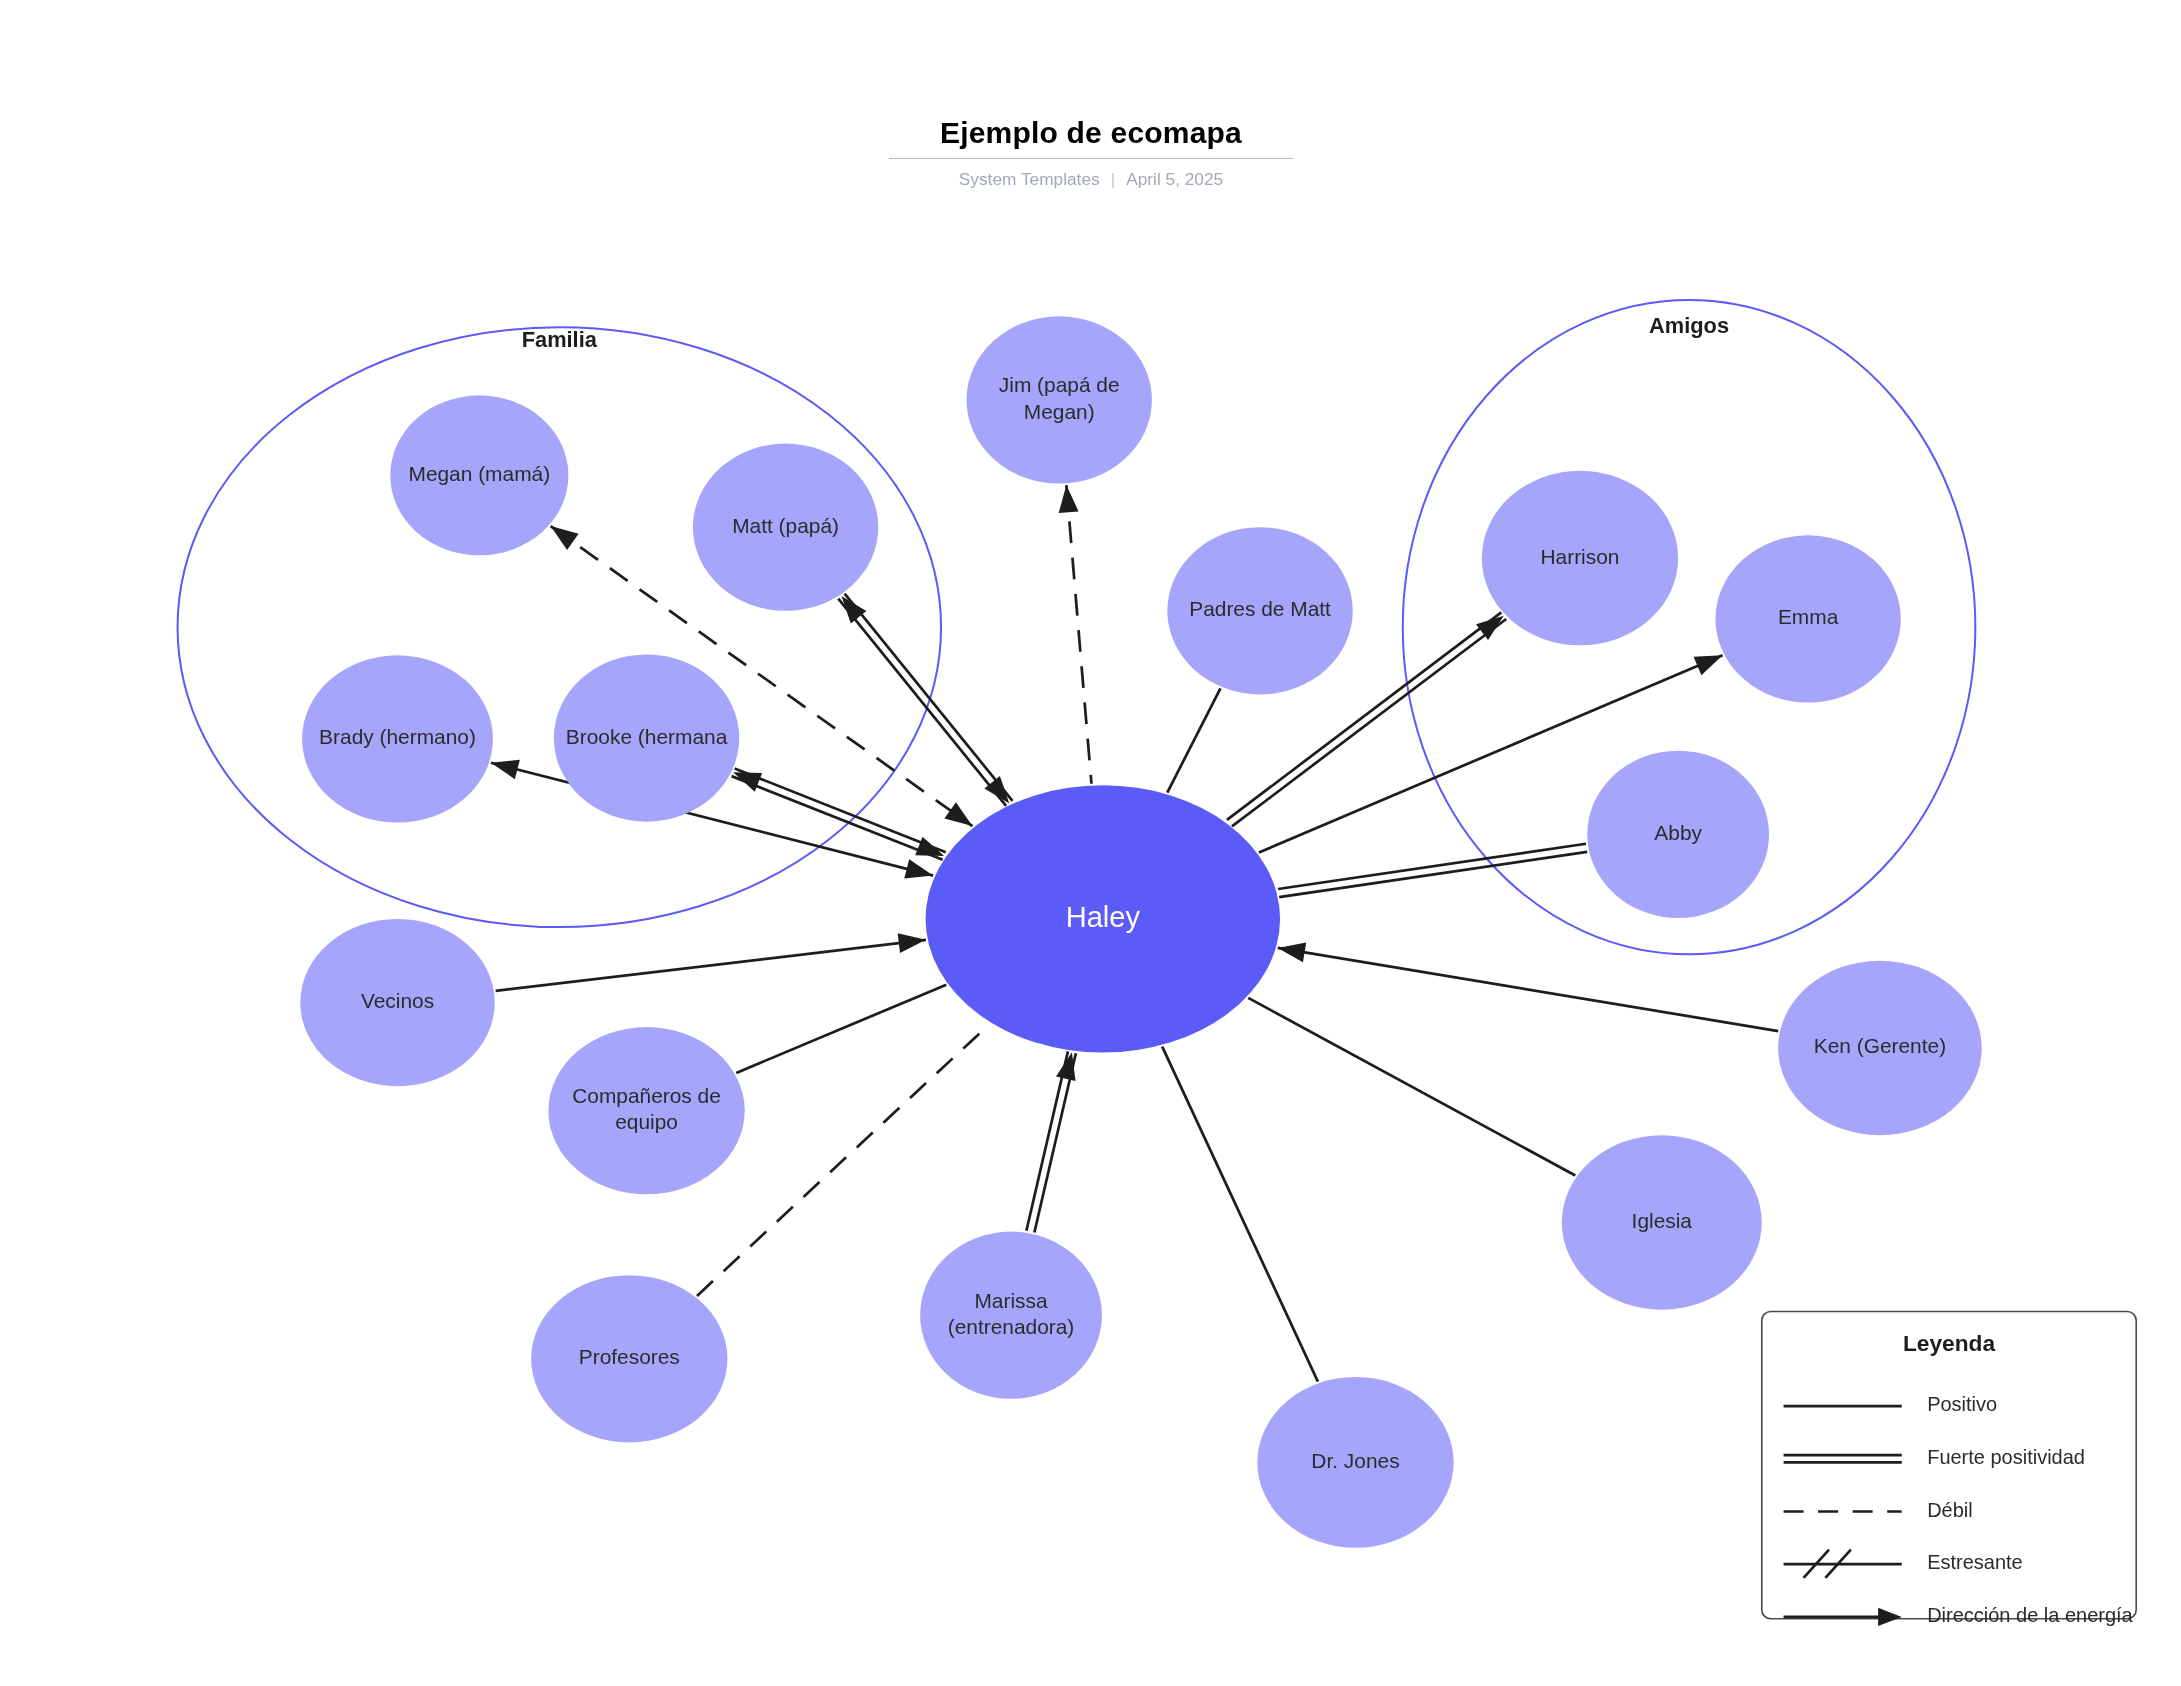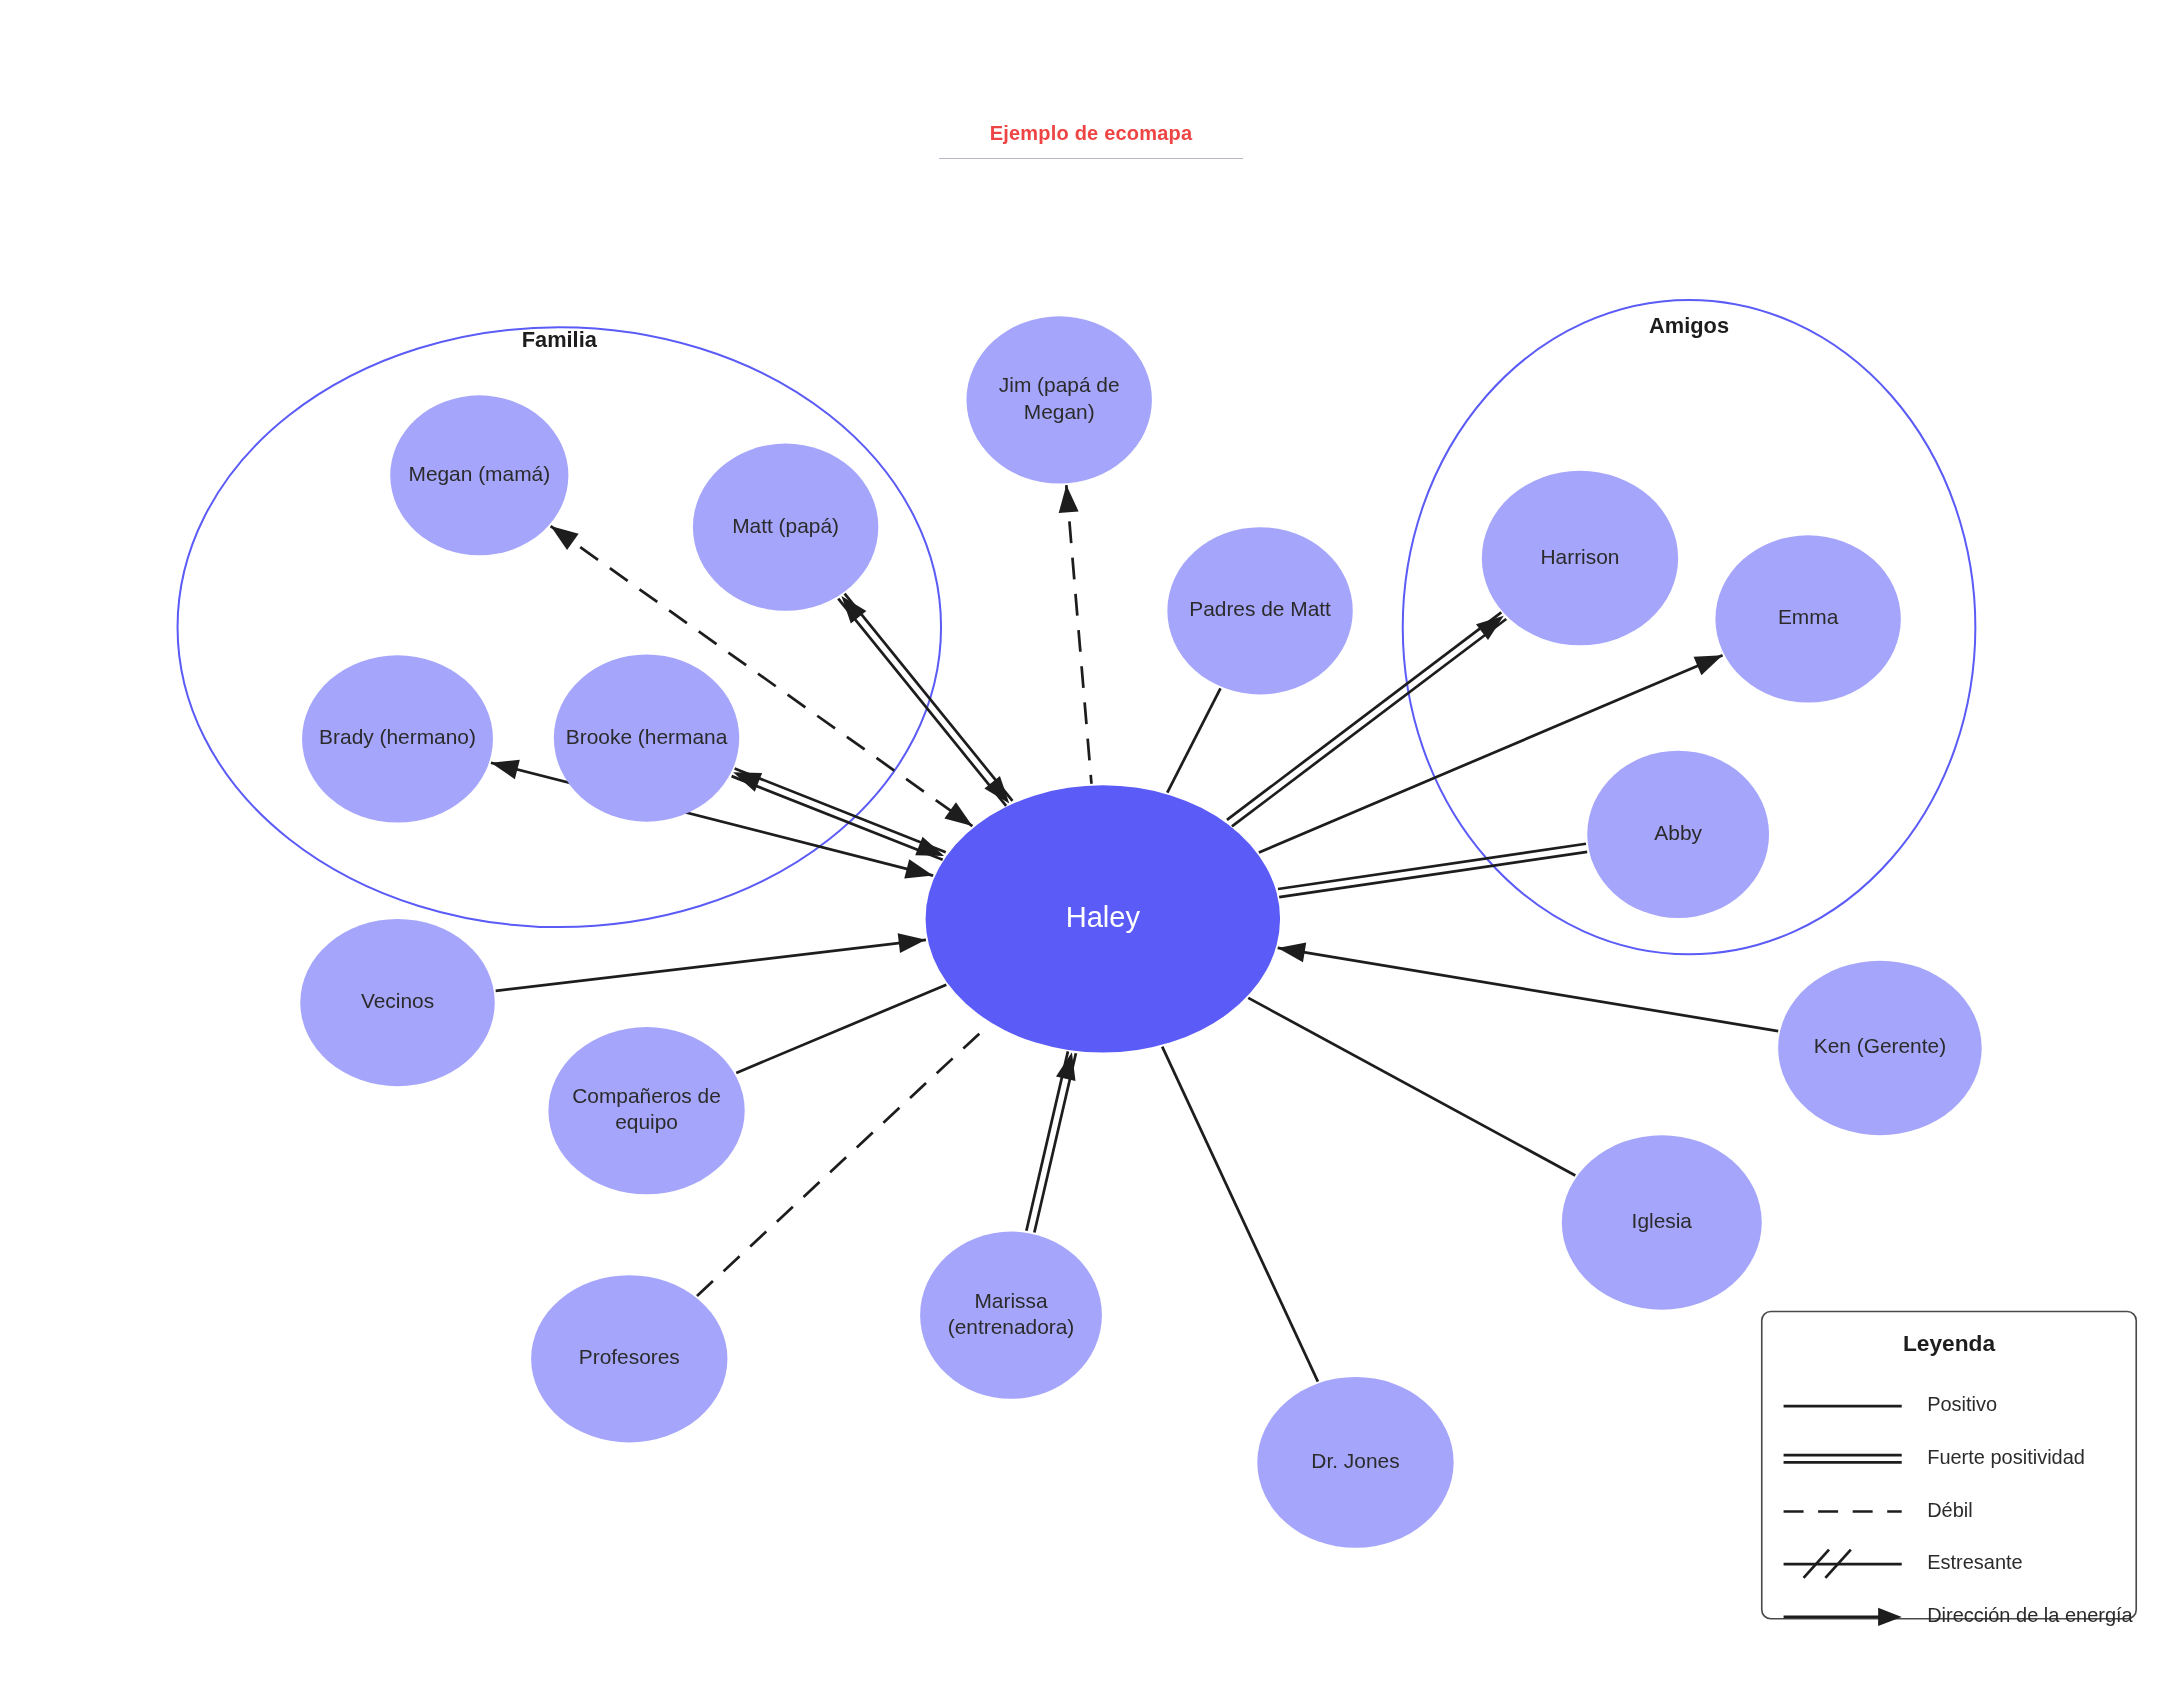--- a/index.html
+++ b/index.html
@@ -24,23 +24,23 @@
 
   
   .doc-header {
     position: absolute;
     left: 0;
     top: 115px;
     width: 2182px;
     text-align: center;
   }
   .doc-title {
-    font-size: 20px;
+    font-size: 30px;
     font-weight: bold;
-    color: #ef4444;
+    color: #000000;
     letter-spacing: 0.2px;
     line-height: 36px;
     display: inline-block;
     padding: 0 51px 7.3px 51px;
     border-bottom: 1.8px solid #b6bbc5;
   }
   .doc-sub {
     margin-top: 9px;
     font-size: 17.3px;
     color: #a2a8b4;
@@ -103,20 +103,23 @@
     dominant-baseline: middle;
   }
 </style>
 </head>
 <body>
 
 <div id="page">
 
   <div class="doc-header">
     <div class="doc-title">Ejemplo de ecomapa</div>
+    <div class="doc-sub">
+      <span>System Templates</span><span class="sep">|</span><span>April 5, 2025</span>
+    </div>
   </div>
 
   <div id="canvas-wrap">
     <svg class="ecomap" viewBox="0 0 2400 1855" xmlns="http://www.w3.org/2000/svg">
       <defs>
         <marker id="arrowhead" markerWidth="11" markerHeight="9" refX="10.2" refY="4.5" orient="auto" markerUnits="strokeWidth">
           <path d="M0,0 L11,4.5 L0,9 Z" fill="#1d1d1d"></path>
         </marker>
         <marker id="arrowhead-thin" markerWidth="14" markerHeight="11" refX="13" refY="5.5" orient="auto" markerUnits="userSpaceOnUse">
           <path d="M0,0 L14,5.5 L0,11 Z" fill="#1d1d1d"></path>

